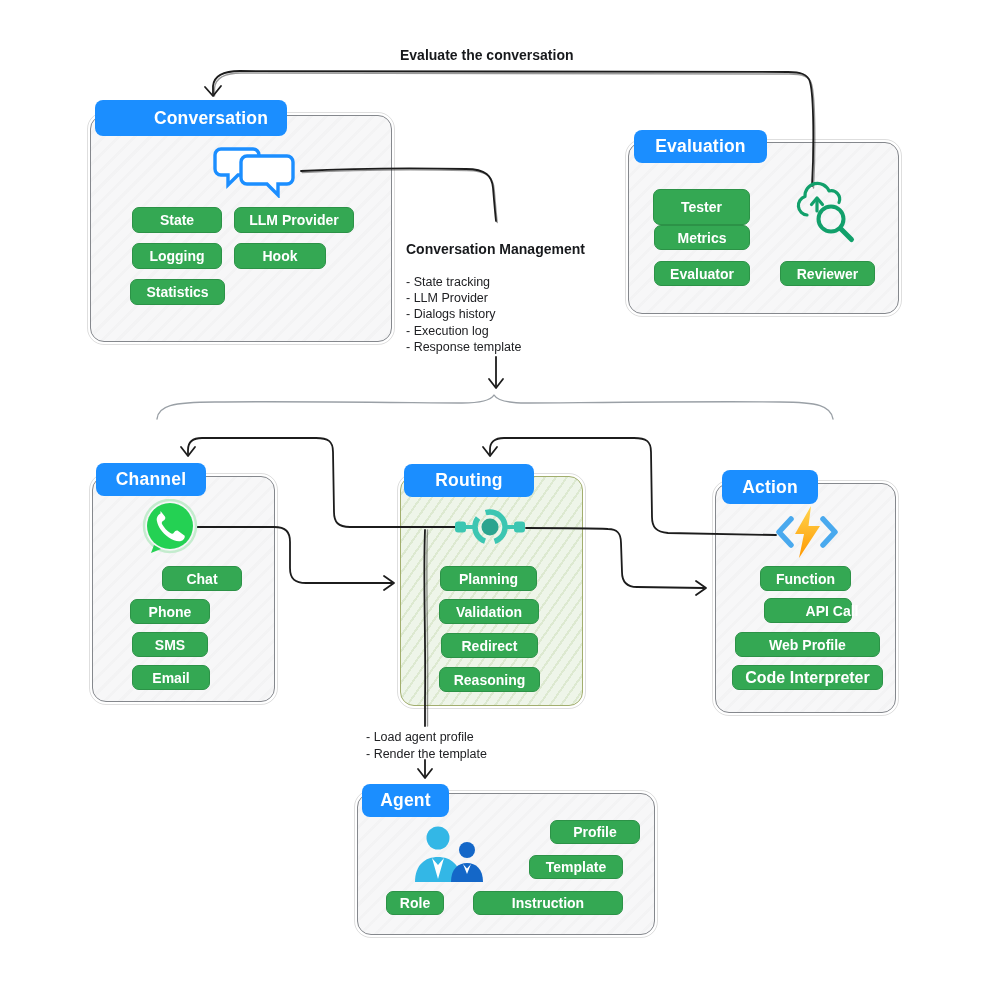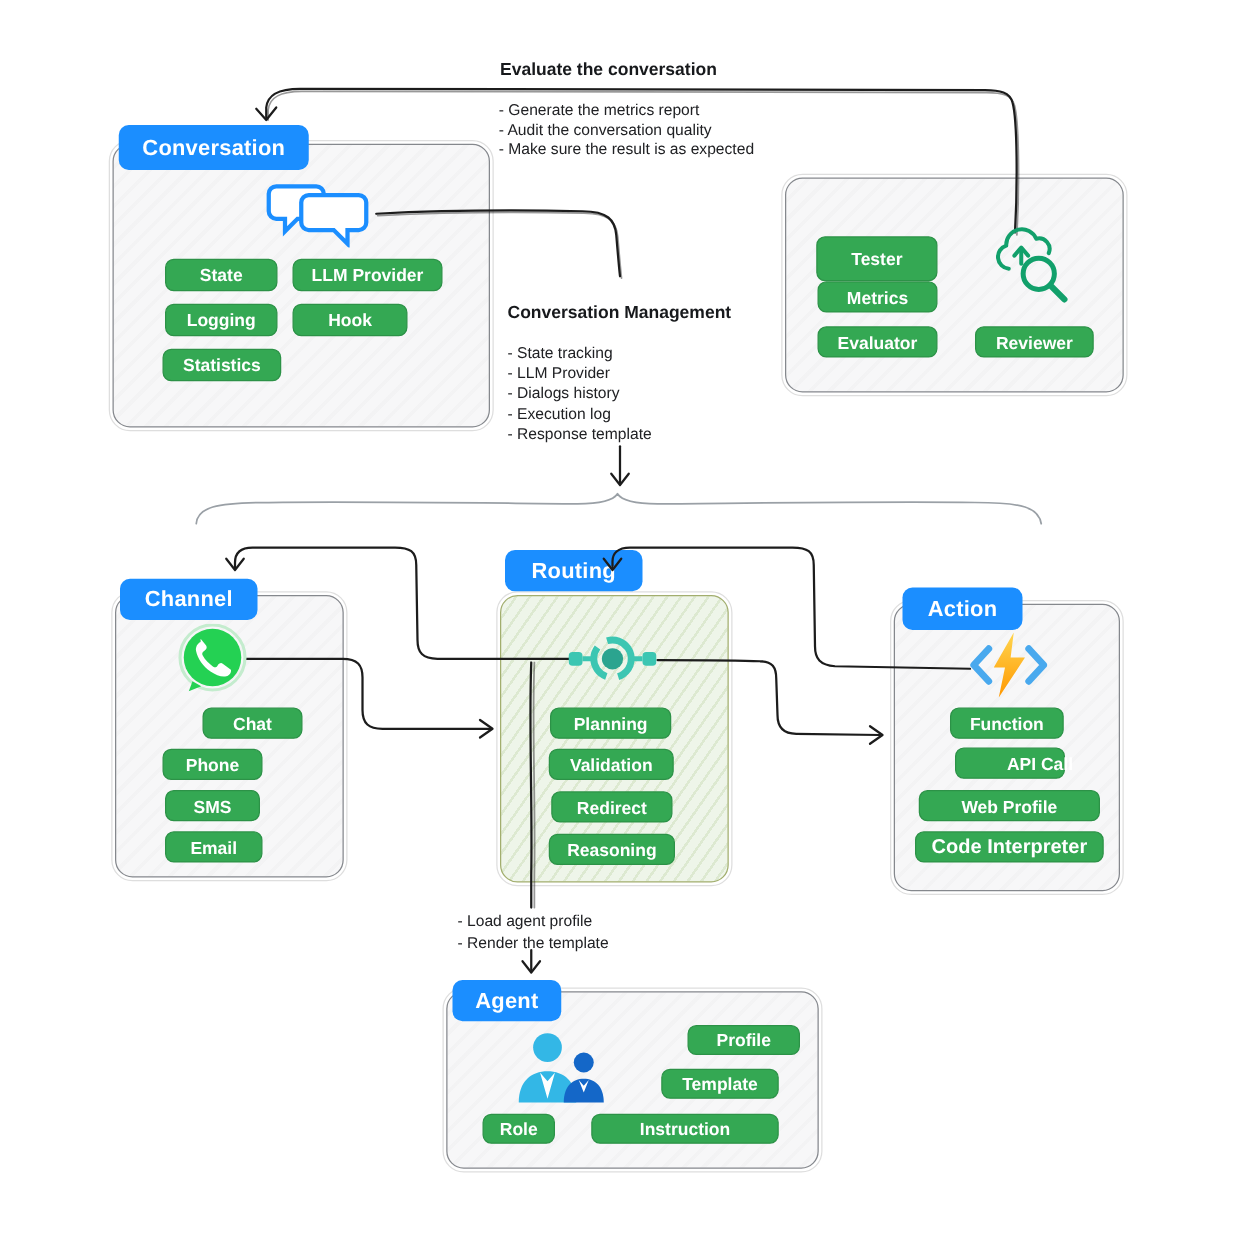--- a/index.html
+++ b/index.html
@@ -31,23 +31,24 @@
 
 <div class="canvas">
 
   <div class="box" style="left:90px;top:115px;width:300px;height:225px;"></div>
   <div class="box" style="left:628px;top:142px;width:269px;height:170px;"></div>
   <div class="box" style="left:92px;top:476px;width:181px;height:224px;"></div>
   <div class="box routing" style="left:400px;top:476px;width:181px;height:228px;"></div>
   <div class="box" style="left:715px;top:483px;width:179px;height:228px;"></div>
   <div class="box" style="left:357px;top:793px;width:296px;height:140px;"></div>
 
-  <div class="hdr" style="left:95px;top:100px;width:152px;height:36px;">Conversation</div>
+  <div class="hdr" style="left:95px;top:100px;width:152px;height:36px;padding-left:40px;">Conversation</div>
+  <div class="hdr" style="left:634px;top:130px;width:133px;height:33px;">Evaluation</div>
   <div class="hdr" style="left:96px;top:463px;width:110px;height:33px;">Channel</div>
-  <div class="hdr" style="left:404px;top:440px;width:110px;height:33px;">Routing</div>
+  <div class="hdr" style="left:404px;top:464px;width:130px;height:33px;">Routing</div>
   <div class="hdr" style="left:722px;top:470px;width:96px;height:34px;">Action</div>
   <div class="hdr" style="left:362px;top:784px;width:87px;height:33px;">Agent</div>
 
   <div class="pill" style="left:132px;top:207px;width:90px;height:26px;">State</div>
   <div class="pill" style="left:234px;top:207px;width:120px;height:26px;">LLM Provider</div>
   <div class="pill" style="left:132px;top:243px;width:90px;height:26px;">Logging</div>
   <div class="pill" style="left:234px;top:243px;width:92px;height:26px;">Hook</div>
   <div class="pill" style="left:130px;top:279px;width:95px;height:26px;">Statistics</div>
 
   <div class="pill" style="left:653px;top:189px;width:97px;height:36px;">Tester</div>
@@ -69,25 +70,20 @@
   <div class="pill" style="left:764px;top:598px;width:88px;height:25px;padding-left:48px;">API Call</div>
   <div class="pill" style="left:735px;top:632px;width:145px;height:25px;">Web Profile</div>
   <div class="pill sm" style="left:732px;top:665px;width:151px;height:25px;">Code Interpreter</div>
 
   <div class="pill" style="left:550px;top:820px;width:90px;height:24px;">Profile</div>
   <div class="pill" style="left:529px;top:855px;width:94px;height:24px;">Template</div>
   <div class="pill" style="left:386px;top:891px;width:58px;height:24px;">Role</div>
   <div class="pill" style="left:473px;top:891px;width:150px;height:24px;">Instruction</div>
 
   <div class="lbl-bold" style="left:400px;top:47px;">Evaluate the conversation</div>
-  <div class="bullets" style="left:399px;top:81px;">
-    <div>- Generate the metrics report</div>
-    <div>- Audit the conversation quality</div>
-    <div>- Make sure the result is as expected</div>
-  </div>
 
   <div class="lbl-bold" style="left:406px;top:241px;">Conversation Management</div>
   <div class="bullets" style="left:406px;top:274px;">
     <div style="height:16.2px;line-height:16.2px;">- State tracking</div>
     <div style="height:16.2px;line-height:16.2px;">- LLM Provider</div>
     <div style="height:16.2px;line-height:16.2px;">- Dialogs history</div>
     <div style="height:16.2px;line-height:16.2px;">- Execution log</div>
     <div style="height:16.2px;line-height:16.2px;">- Response template</div>
   </div>
 

